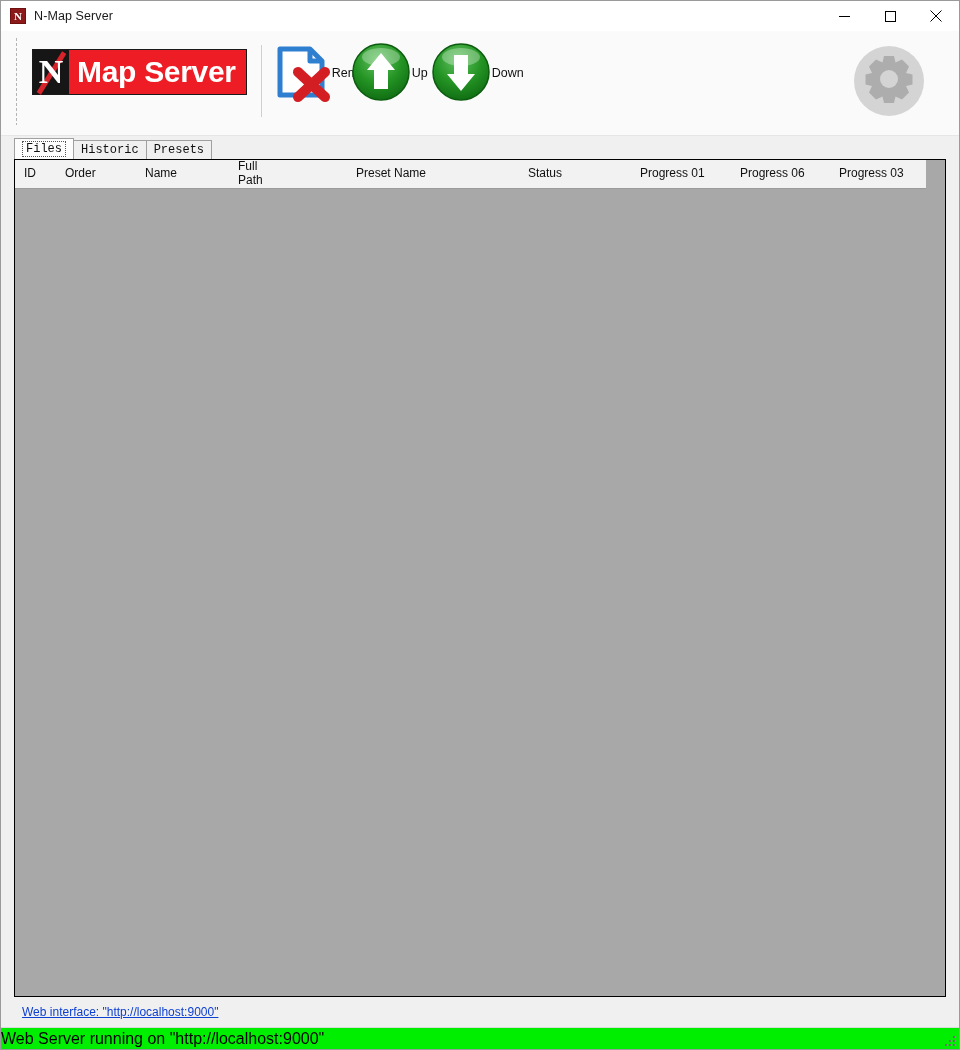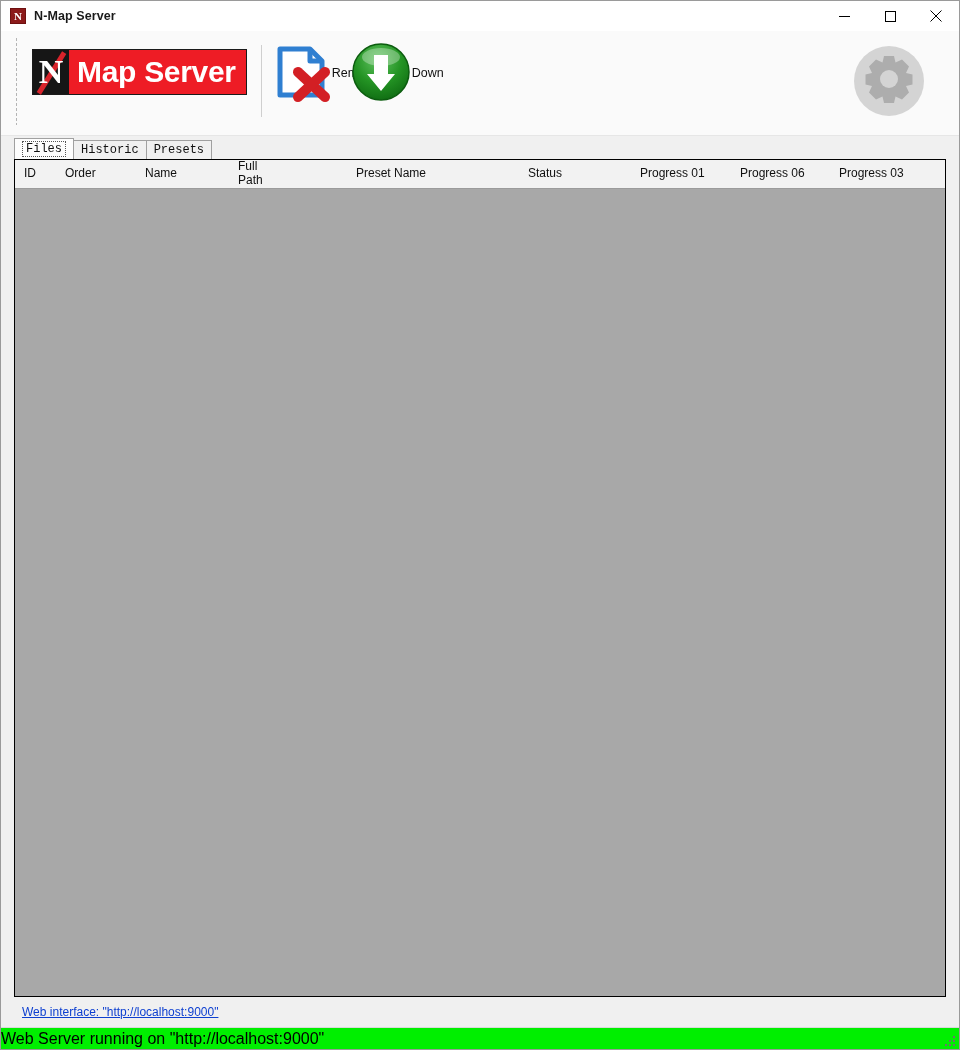--- a/index.html
+++ b/index.html
@@ -40,21 +40,20 @@
     color: #ffffff;
     font-size: 11px;
     font-weight: bold;
     line-height: 1;
     font-family: "Liberation Serif", serif;
   }
   .title-text {
     font-size: 12.5px;
     color: #1a1a1a;
     letter-spacing: 0.1px;
-    font-weight: bold;
   }
   .win-buttons {
     position: absolute; right: 0; top: 0;
     height: 30px; display: flex;
   }
   .win-btn {
     width: 46px; height: 30px;
     display: flex; align-items: center; justify-content: center;
     background: transparent;
   }
@@ -164,21 +163,21 @@
     border: 1px dotted #555;
     padding: 1px 3px;
   }
 
   
   .listview {
     margin: 0 13px 0 13px;
     flex: 1 1 auto;
     border: 1px solid #000000;
     background: #a8a8a8;
-    display: flex; flex-direction: column;
+    display: flex; flex-direction: row;
     min-height: 0;
   }
   .lv-header {
     flex: 0 0 29px;
     height: 29px;
     background: #f2f2f2;
     border-bottom: 1px solid #9b9b9b;
     display: flex; align-items: stretch;
     position: relative;
   }
@@ -279,20 +278,37 @@
             <path d="M40 8 V20 H52" fill="none" stroke="#2f7fd1" stroke-width="5" stroke-linejoin="round"></path>
             <g stroke="#d31f24" stroke-width="10" stroke-linecap="round">
               <line x1="28" y1="31" x2="55" y2="56"></line>
               <line x1="55" y1="31" x2="28" y2="56"></line>
             </g>
           </svg>
         </div>
         <div class="tb-label">Remove</div>
       </div>
 
+      <div class="tb-btn">
+        <div class="tb-icon">
+          <svg width="62" height="62" viewBox="0 0 62 62">
+            <defs>
+              <radialGradient id="gUp" cx="45%" cy="28%" r="75%">
+                <stop offset="0%" stop-color="#63c463"></stop>
+                <stop offset="55%" stop-color="#249424"></stop>
+                <stop offset="100%" stop-color="#0f6c12"></stop>
+              </radialGradient>
+            </defs>
+            <circle cx="31" cy="31" r="28" fill="url(#gUp)" stroke="#0b5c0e" stroke-width="1.5"></circle>
+            <ellipse cx="31" cy="16" rx="19" ry="9" fill="#ffffff" opacity="0.30"></ellipse>
+            <path d="M31 12 L45 29 H38 V48 H24 V29 H17 Z" fill="#ffffff"></path>
+          </svg>
+        </div>
+        <div class="tb-label">Up</div>
+      </div>
 
       <div class="tb-btn">
         <div class="tb-icon">
           <svg width="62" height="62" viewBox="0 0 62 62">
             <defs>
               <radialGradient id="gDn" cx="45%" cy="28%" r="75%">
                 <stop offset="0%" stop-color="#63c463"></stop>
                 <stop offset="55%" stop-color="#249424"></stop>
                 <stop offset="100%" stop-color="#0f6c12"></stop>
               </radialGradient>

